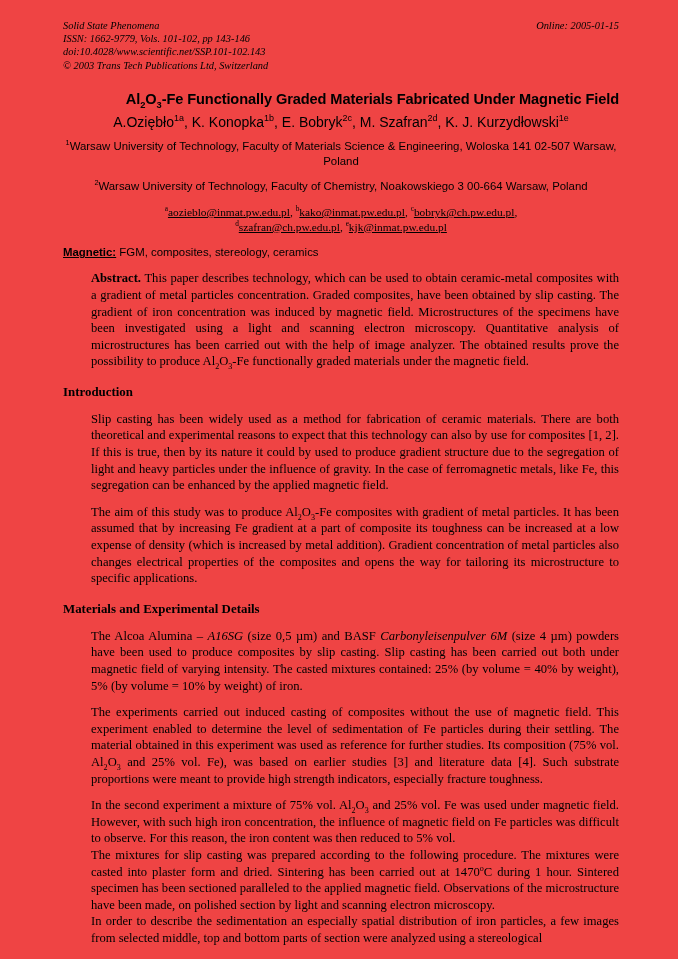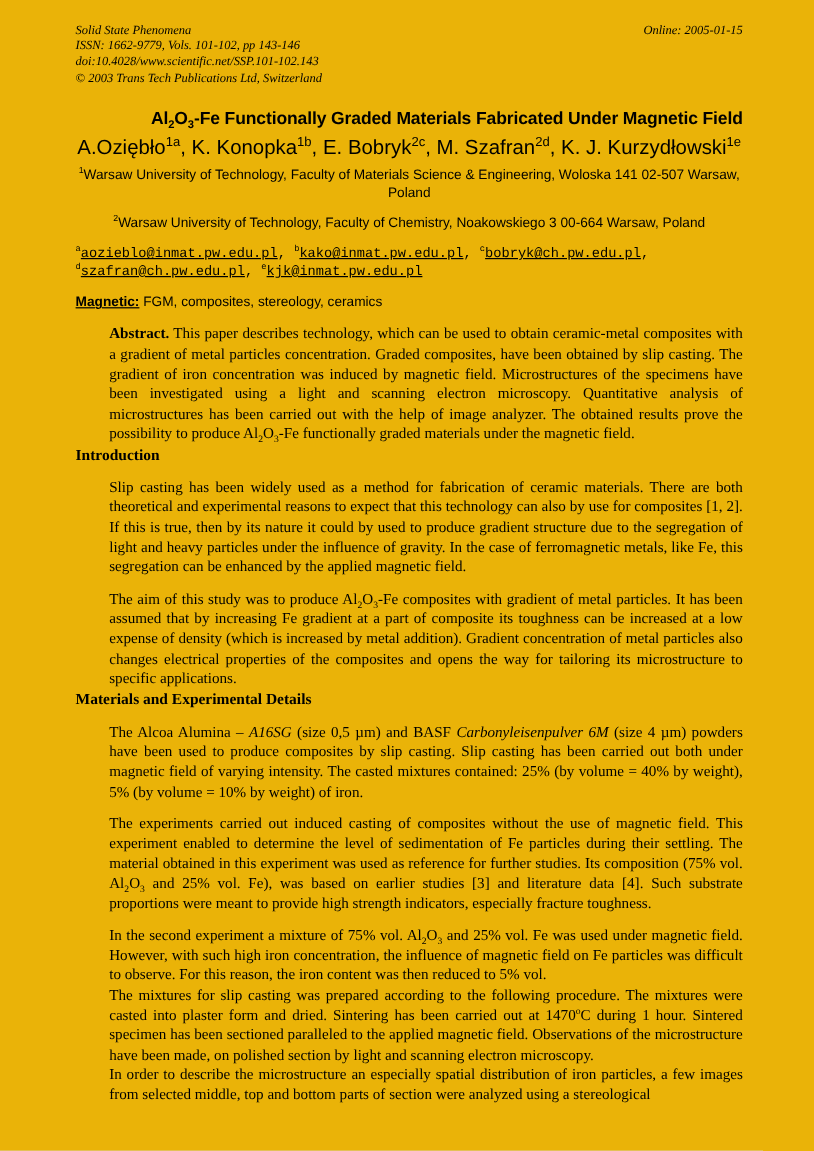--- a/index.html
+++ b/index.html
@@ -9,21 +9,21 @@
     background: #d8d8d8;
   }
   body {
     font-family: "Liberation Serif", "DejaVu Serif", serif;
   }
   .page {
     position: relative;
     width: 678px;
     height: 959px;
     margin: 0 auto;
-    background: #eab308;
+    background: #ef4444;
     overflow: hidden;
     box-sizing: border-box;
   }
   .content {
     position: absolute;
     left: 63px;
     top: 19px;
     width: 556px;
   }
 
@@ -53,21 +53,21 @@
     font-family: "Liberation Sans", "DejaVu Sans", sans-serif;
     font-weight: bold;
     font-size: 14.6px;
     line-height: 18px;
     letter-spacing: -0.1px;
   }
   .authors {
     margin-top: 5px;
     text-align: center;
     font-family: "Liberation Sans", "DejaVu Sans", sans-serif;
-    font-size: 17px;
+    font-size: 14px;
     line-height: 19px;
   }
   sup {
     font-size: 0.64em;
     vertical-align: super;
     line-height: 0;
   }
   sub {
     font-size: 0.64em;
     vertical-align: sub;
@@ -80,21 +80,22 @@
     text-align: center;
     font-family: "Liberation Sans", "DejaVu Sans", sans-serif;
     font-size: 11.4px;
     line-height: 15.5px;
   }
   .affiliation.second { margin-top: 9px; }
 
   
   .emails {
     margin-top: 11px;
-    font-family: Liberation Mono, monospace;
+    text-align: center;
+    font-family: Liberation Serif, serif;
     font-size: 11.4px;
     line-height: 14.5px;
   }
   .emails .addr { text-decoration: underline; }
 
   
   .keywords {
     margin-top: 11px;
     font-family: "Liberation Sans", "DejaVu Sans", sans-serif;
     font-size: 11.4px;
@@ -114,21 +115,21 @@
     line-height: 16.6px;
     color: #000;
     hyphens: none;
     margin-left: 28px;
   }
   .para.tight { margin-top: 0; }
   .para b { font-weight: bold; }
   .para i { font-style: italic; }
 
   .section-heading {
-    margin-top: 1px;
+    margin-top: 14px;
     font-family: "Liberation Serif", "DejaVu Serif", serif;
     font-weight: bold;
     font-size: 12.9px;
     line-height: 17px;
   }
   .section-heading.spaced { }
 </style>
 </head>
 <body>
 
@@ -189,16 +190,16 @@
     </div>
 
     <div class="para">
       <span>In the second experiment a mixture of 75% vol. Al</span><sub>2</sub><span>O</span><sub>3</sub><span> and 25% vol. Fe was used under magnetic field. However, with such high iron concentration, the influence of magnetic field on Fe particles was difficult to observe. For this reason, the iron content was then reduced to 5% vol.</span>
     </div>
 
     <div class="para tight">
       <span>The mixtures for slip casting was prepared according to the following procedure. The mixtures were casted into plaster form and dried. Sintering has been carried out at 1470</span><sup>o</sup><span>C during 1 hour. Sintered specimen has been sectioned paralleled to the applied magnetic field. Observations of the microstructure have been made, on polished section by light and scanning electron microscopy.</span>
     </div>
 
-    <div class="para tight">In order to describe the microstructure an especially spatial distribution of iron particles, a few images from selected middle, top and bottom parts of section were analyzed using a stereological</div>
+    <div class="para tight">In order to describe the sedimentation an especially spatial distribution of iron particles, a few images from selected middle, top and bottom parts of section were analyzed using a stereological</div>
 
   </div>
 </div>
 
 </body></html>

